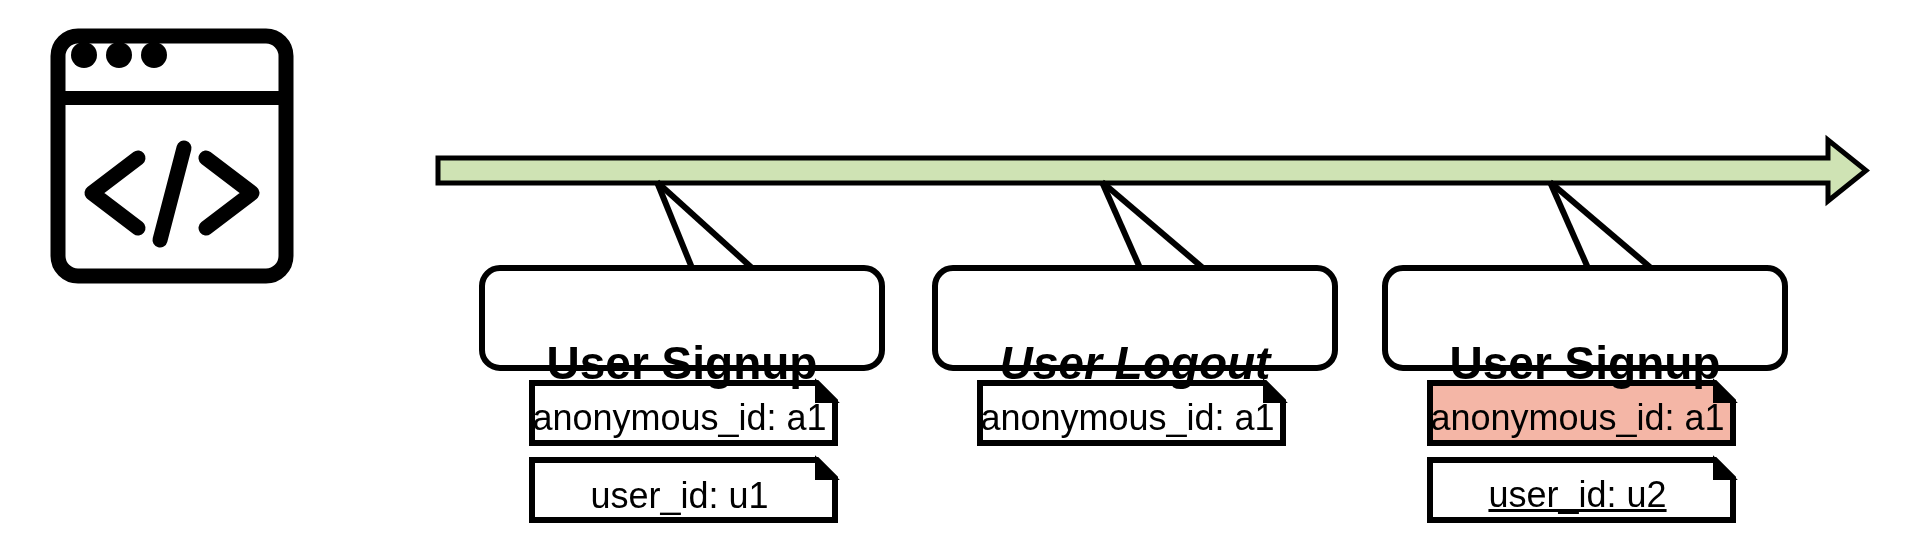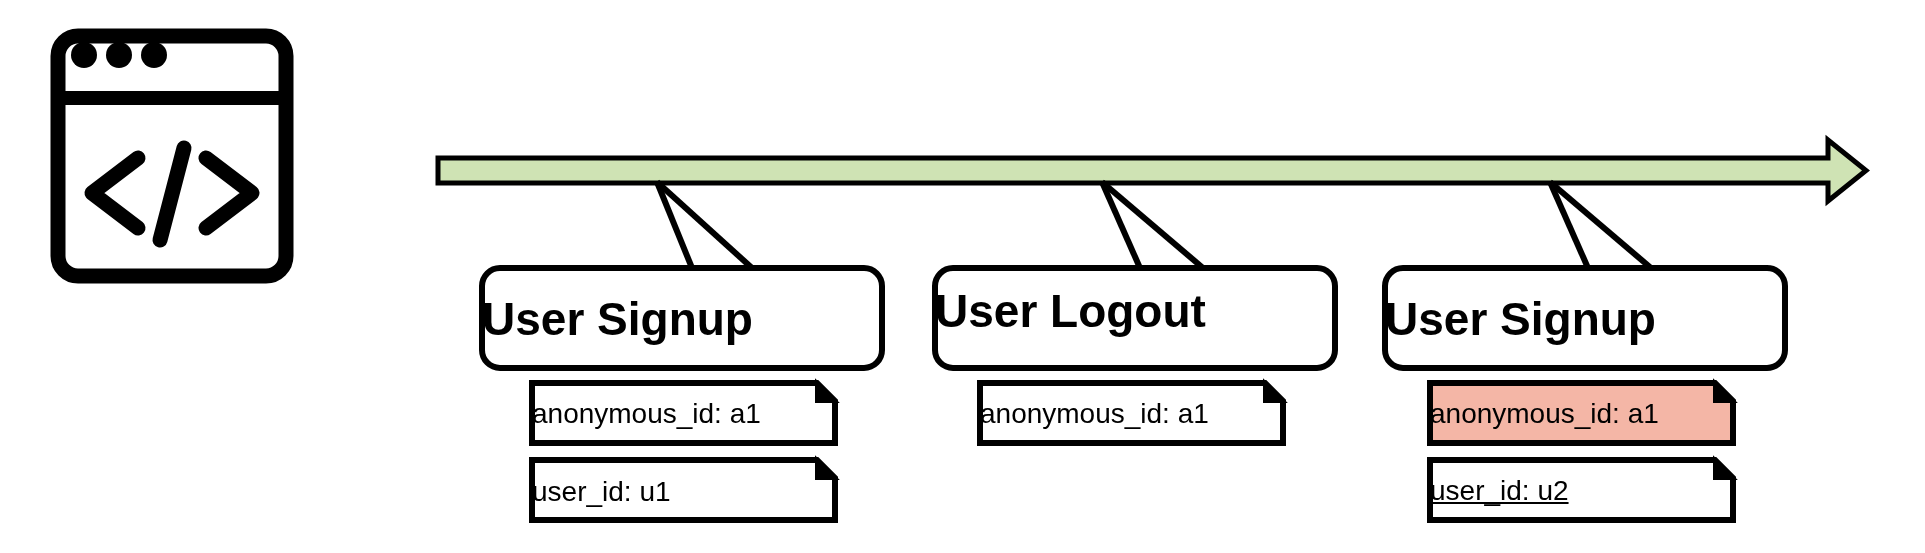--- a/index.html
+++ b/index.html
@@ -34,30 +34,32 @@
     width: 1925px;
     height: 553px;
     pointer-events: none;
   }
   .evt-label {
     position: absolute;
     font-family: "Liberation Sans", sans-serif;
     font-weight: bold;
     font-size: 46px;
     color: #000000;
-    text-align: left;
+    text-align: center;
     line-height: 1;
     white-space: nowrap;
+    margin-top: 44px;
   }
   .note-label {
     position: absolute;
     font-family: "Liberation Sans", sans-serif;
     font-weight: normal;
-    font-size: 28px;
+    font-size: 36px;
     color: #000000;
+    text-align: center;
     line-height: 1;
     white-space: nowrap;
   }
 </style>
 </head>
 <body>
 
 <div id="canvas">
 
   <svg id="vector-layer" viewBox="0 0 1925 553" xmlns="http://www.w3.org/2000/svg">
@@ -123,21 +125,21 @@
     <g>
       <path d="M 1430 460 L 1715 460 L 1733 478 L 1733 520 L 1430 520 Z" fill="#ffffff" stroke="#000000" stroke-width="6" stroke-linejoin="miter"></path>
       <path d="M 1715 460 L 1733 478 L 1715 478 Z" fill="#000000" stroke="#000000" stroke-width="4"></path>
     </g>
   </svg>
 
   <div class="txt-layer">
 
     <div class="evt-label" style="left:482px; top:296px; width:400px;">User Signup</div>
 
-    <div class="evt-label" style="left:935px; top:288px; width:400px;">User Logout</div>
+    <div class="evt-label" style="left:935px; top:296px; width:400px;font-style:italic;">User Logout</div>
 
     <div class="evt-label" style="left:1385px; top:296px; width:400px;">User Signup</div>
 
     <div class="note-label" style="left:532px; top:400px; width:295px;">anonymous_id: a1</div>
 
     <div class="note-label" style="left:532px; top:478px; width:295px;">user_id: u1</div>
 
     <div class="note-label" style="left:980px; top:400px; width:295px;">anonymous_id: a1</div>
 
     <div class="note-label" style="left:1430px; top:400px; width:295px;">anonymous_id: a1</div>

